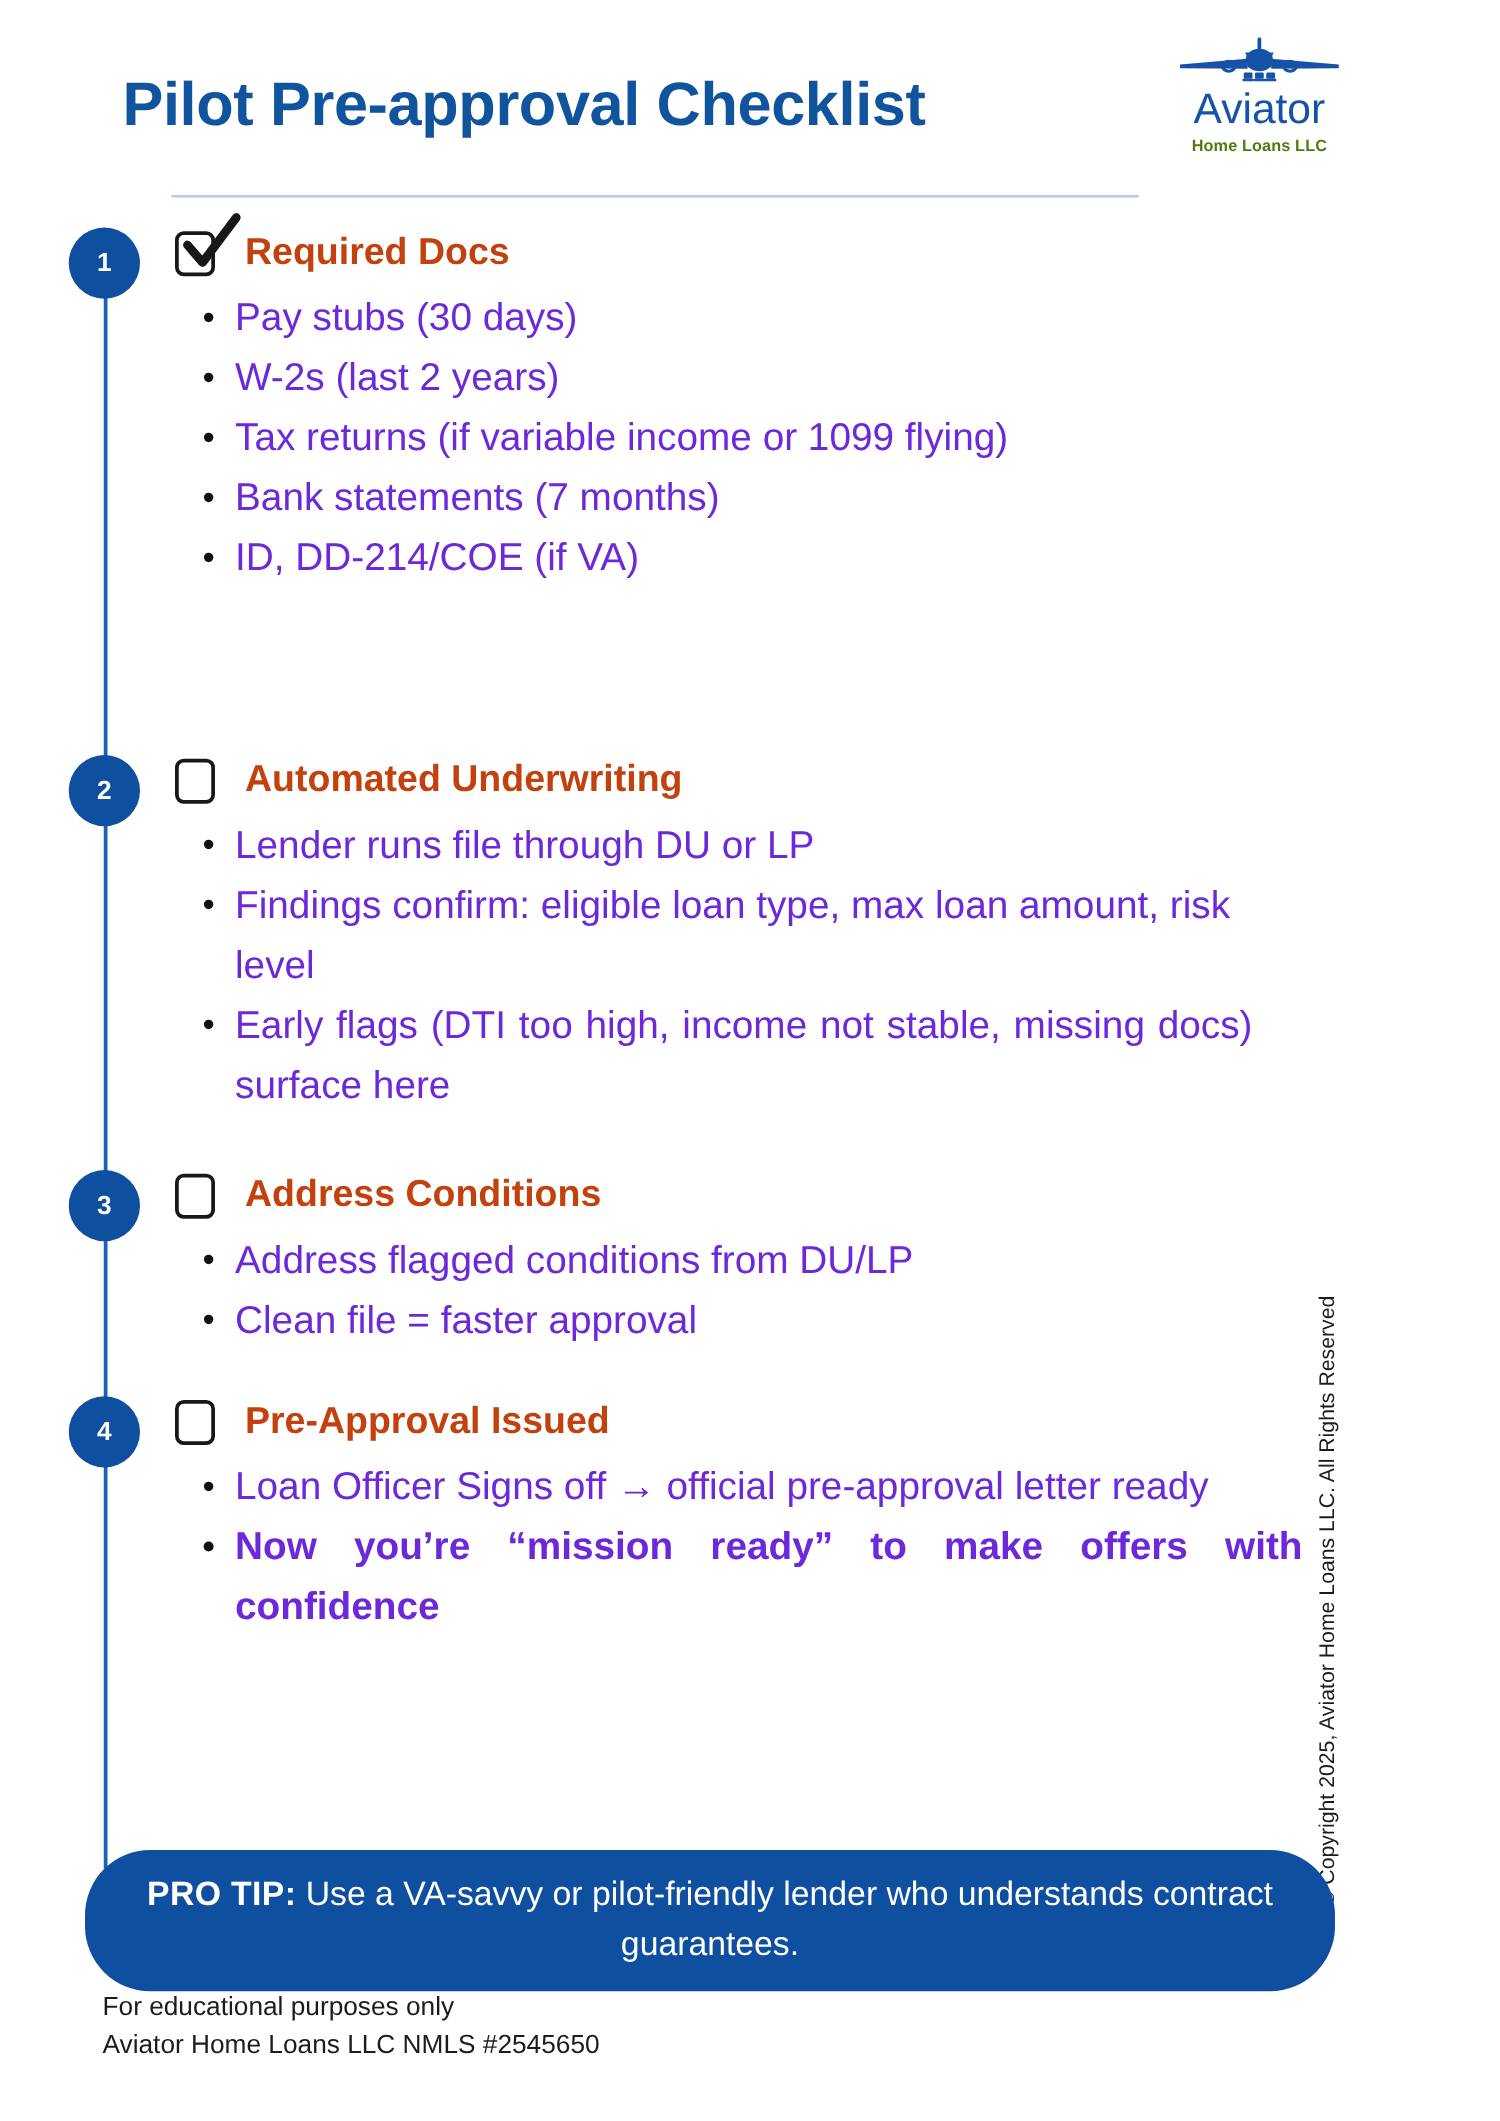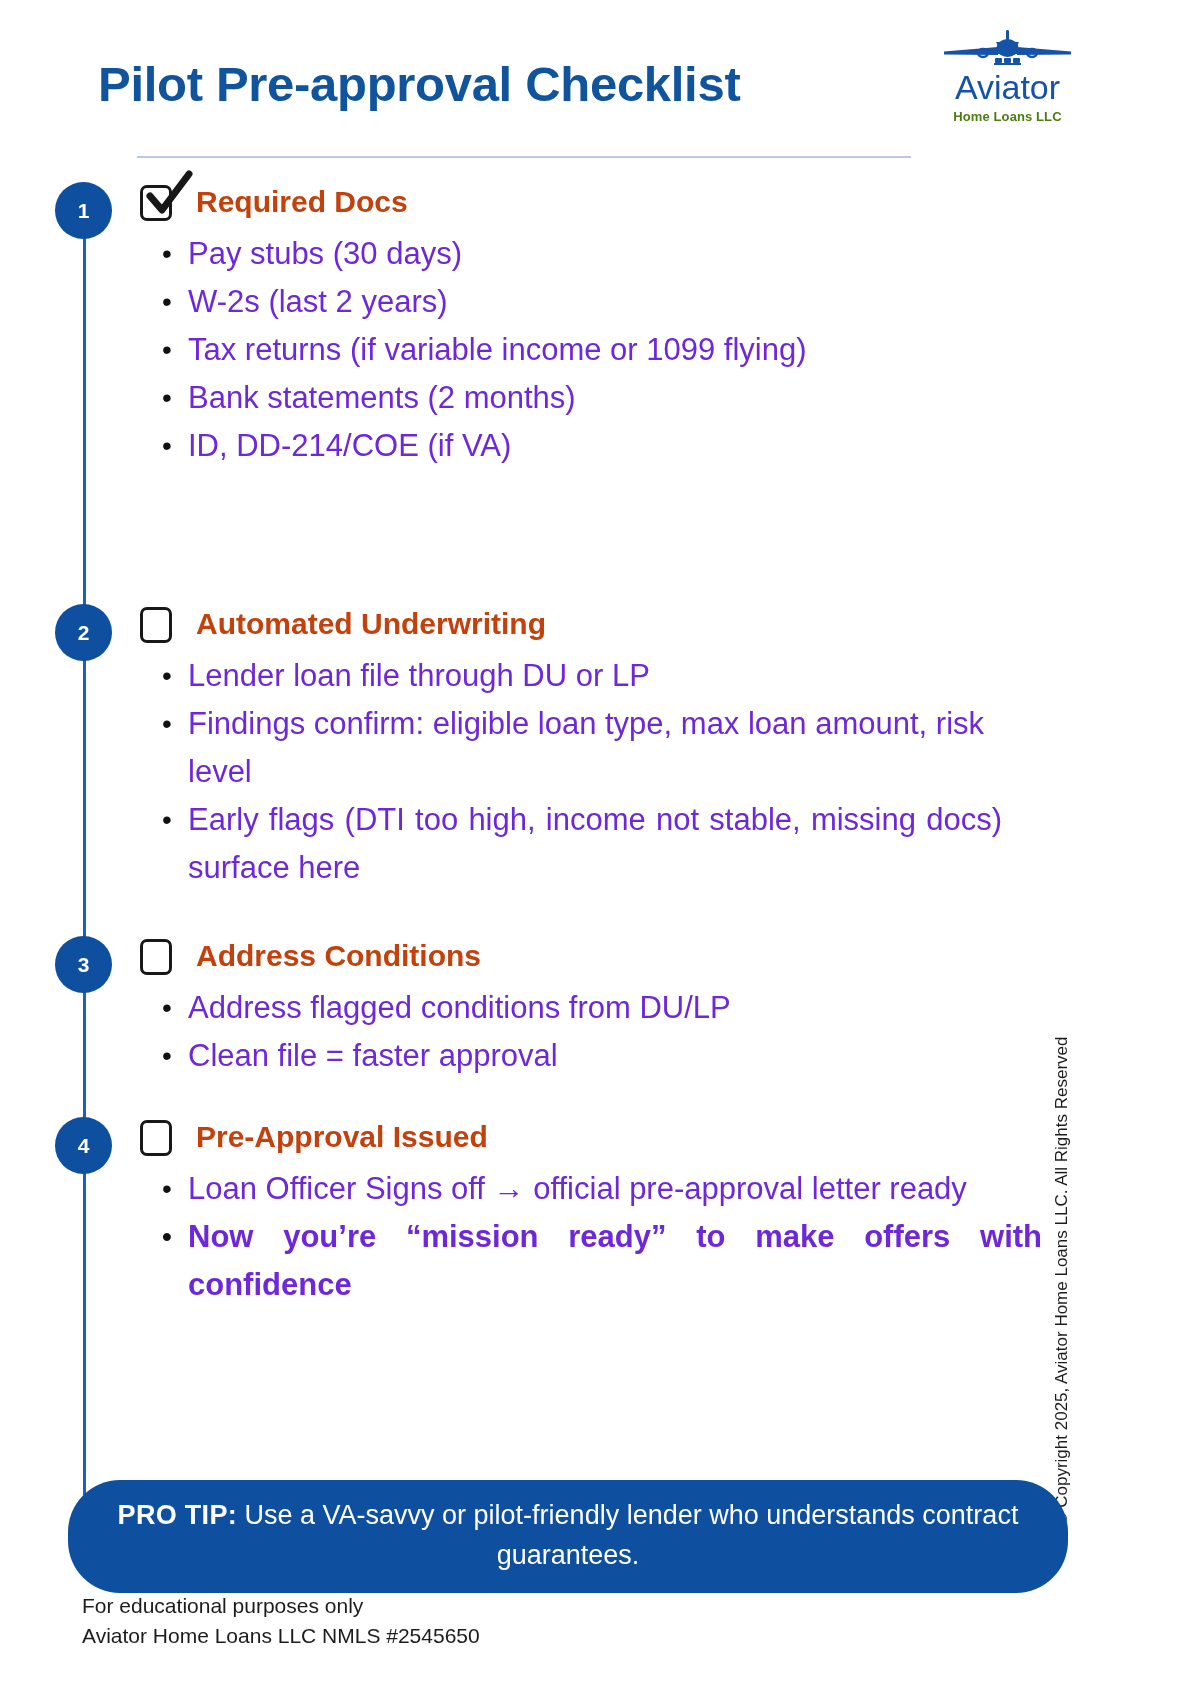--- a/index.html
+++ b/index.html
@@ -268,34 +268,34 @@
         </svg>
       </div>
       <div class="step-title">Required Docs</div>
     </div>
     <ul class="bullets">
       <li>Pay stubs (30 days)</li>
       <li>W-2s (last 2 years)</li>
       <li class="justify" style="width:800px;">
           <span class="jtxt">Tax returns (if variable income or 1099 flying)</span>
         </li>
-      <li>Bank statements (2 months)</li>
+      <li>Bank statements (7 months)</li>
       <li>ID, DD-214/COE (if VA)</li>
     </ul>
   </div>
 
   <div class="step" style="top:604px; width:900px;">
     <div class="step-head">
       <div class="cbox">
         <div class="box"></div>
       </div>
       <div class="step-title">Automated Underwriting</div>
     </div>
     <ul class="bullets">
-      <li>Lender loan file through DU or LP</li>
+      <li>Lender runs file through DU or LP</li>
       <li style="width:862px;">Findings confirm: eligible loan type, max loan amount, risk level</li>
       <li class="justify" style="width:862px;">
           <span class="jtxt">Early flags (DTI too high, income not stable, missing docs) surface here</span>
         </li>
     </ul>
   </div>
 
   <div class="step" style="top:936px; width:900px;">
     <div class="step-head">
       <div class="cbox">

